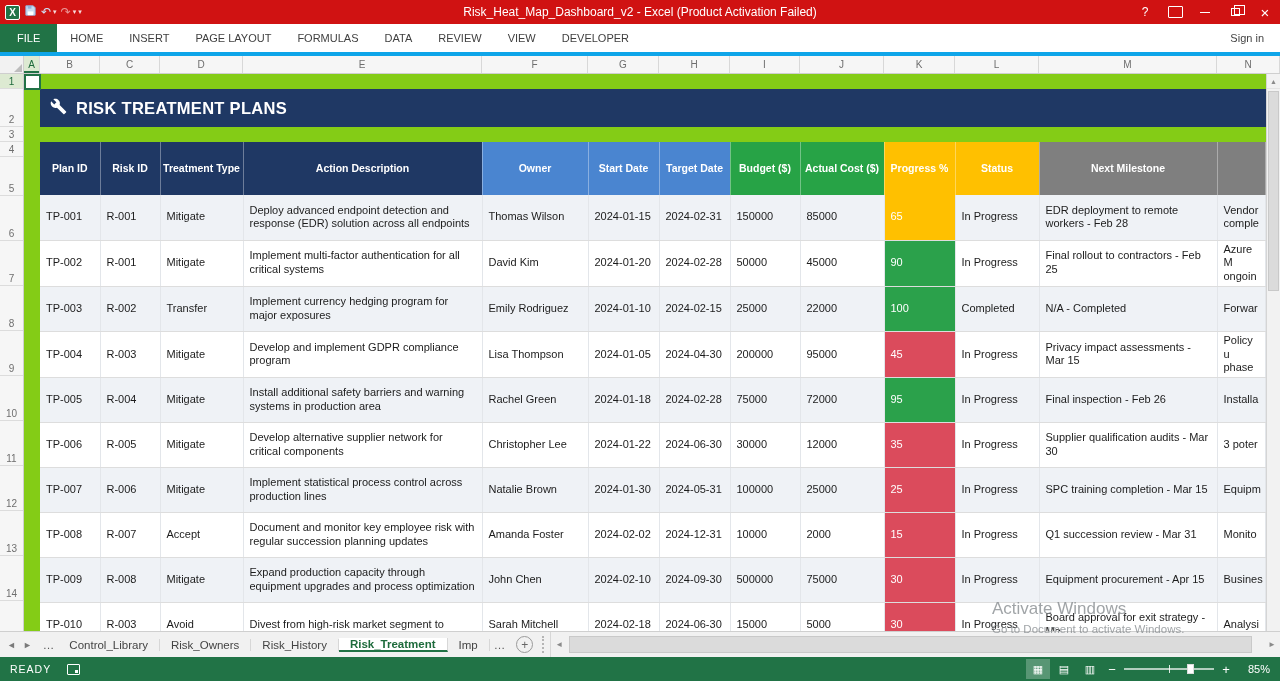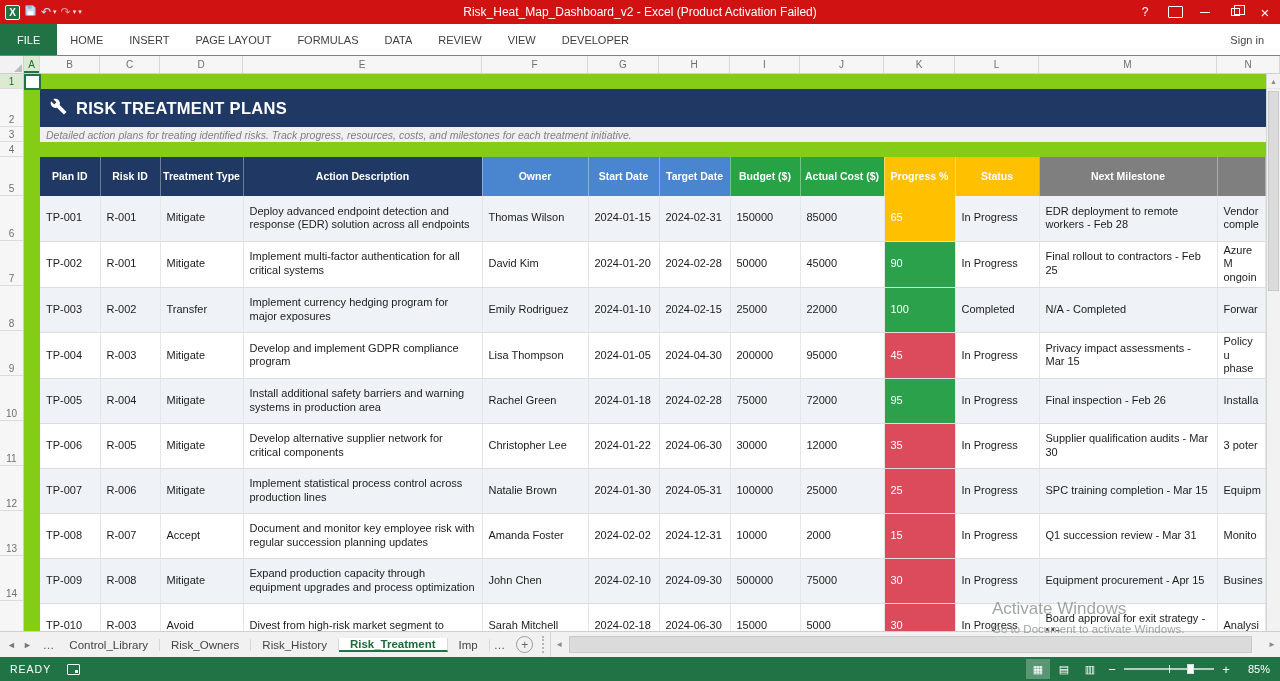--- a/index.html
+++ b/index.html
@@ -20,21 +20,21 @@
   .win-controls { margin-left:auto; display:flex; height:100%; z-index:2; }
   .win-btn { width:30px; display:flex; align-items:center; justify-content:center; font-size:12px; }
   .ribbon-opts { width:15px; height:12px; border:1px solid #fff; border-radius:1px; font-size:8px;
                  display:flex; align-items:center; justify-content:center; }
   .min-glyph { width:10px; height:1px; background:#fff; display:inline-block; }
   .restore-glyph { position:relative; width:9px; height:8px; border:1px solid #fff; display:inline-block; }
   .restore-glyph::before { content:""; position:absolute; top:-4px; left:2px; width:9px; height:8px; border:1px solid #fff; }
   .win-btn.close { font-size:15px; }
 
   
-  .ribbon { flex:0 0 32px; background:#fff; border-bottom:1px solid #0ea5e9; display:flex; align-items:stretch; }
+  .ribbon { flex:0 0 32px; background:#fff; border-bottom:4px solid #0ea5e9; display:flex; align-items:stretch; }
   .rtabs { display:flex; align-items:stretch; }
   .rtab { display:flex; align-items:center; padding:0 13px; font-size:11px; color:#3F3F3F; }
   .rtab.file { background:#217346; color:#fff; padding:0 17px; }
   .sign-in { margin-left:auto; display:flex; align-items:center; padding-right:16px; font-size:11px; color:#444; }
 
   
   .colheaders { flex:0 0 18px; display:flex; background:#F6F6F6; border-bottom:1px solid #CFCFCF;
                 font-size:10px; color:#6E6E6E; }
   .corner { flex:0 0 24px; border-right:1px solid #CFCFCF; background:#F2F2F2; position:relative; }
   .corner::after { content:""; position:absolute; right:1px; bottom:1px;
@@ -53,21 +53,21 @@
   .content { flex:1 1 auto; position:relative; padding-left:16px; overflow:hidden; background:#84cc16; }
   .sel-a1 { position:absolute; left:0; top:0; width:17px; height:16px; border:2px solid #217346; background:#fff; z-index:3; }
   .r-spacer1 { height:15px; }
   .banner { height:38px; background:#1F3864; color:#fff; display:flex; align-items:center; gap:9px; padding-left:10px; }
   .banner-title { font-size:16.5px; font-weight:bold; letter-spacing:.3px; }
   .subtitle { height:15px; background:#F0F0F0; color:#808080; font-size:10.5px; font-style:italic;
               display:flex; align-items:center; padding-left:6px; }
   .r-spacer4 { height:15px; }
 
   table.rt { border-collapse:collapse; table-layout:fixed; width:100%; }
-  .rt th { height:39px; font-size:10.5px; font-weight:bold; color:#fff; text-align:center; padding:1px 2px;
+  .rt th { height:53px; font-size:10.5px; font-weight:bold; color:#fff; text-align:center; padding:1px 2px;
            border-right:1px solid rgba(255,255,255,.35); line-height:1.2; }
   .h-navy { background:#1F3864; } .h-blue { background:#4A85D0; } .h-green { background:#27A346; }
   .h-gold { background:#FFC000; } .h-gray { background:#7F7F7F; }
   .rt td { height:45px; font-size:11px; color:#1C1C1C; padding:2px 6px; vertical-align:middle;
            border-right:1px solid #E3E6EA; border-bottom:1px solid #DDD; line-height:1.25; overflow:hidden; }
   .rt tbody tr:nth-child(odd) td { background:#EFF2F6; }
   .rt tbody tr:nth-child(even) td { background:#FFF; }
   td.pg-yellow { background:#FFC000 !important; color:#fff; }
   td.pg-green  { background:#2BA14B !important; color:#fff;margin-left:16px; }
   td.pg-red    { background:#DB4B5C !important; color:#fff; }
@@ -208,21 +208,20 @@
       <div class="sel-a1"></div>
       <div class="r-spacer1"></div>
       <div class="banner">
         <span>
           <svg width="17" height="17" viewBox="0 0 24 24">
               <path fill="#fff" d="M22.7 19l-9.1-9.1c.9-2.3.4-5-1.5-6.9-2-2-5-2.4-7.4-1.3L9 6 6 9 1.6 4.7C.4 7.1.9 10.1 2.9 12.1c1.9 1.9 4.6 2.4 6.9 1.5l9.1 9.1c.4.4 1 .4 1.4 0l2.3-2.3c.5-.4.5-1.1.1-1.4z"></path>
             </svg>
         </span>
         <span class="banner-title">RISK TREATMENT PLANS</span>
       </div>
-      <div class="subtitle">Detailed action plans for treating identified risks. Track progress, resources, costs, and milestones for each treatment initiative.</div>
       <div class="r-spacer4"></div>
       <table class="rt">
         <colgroup>
           <col style="width:60px">
             <col style="width:60px">
             <col style="width:83px">
             <col style="width:239px">
           <col style="width:106px">
             <col style="width:71px">
             <col style="width:71px">

